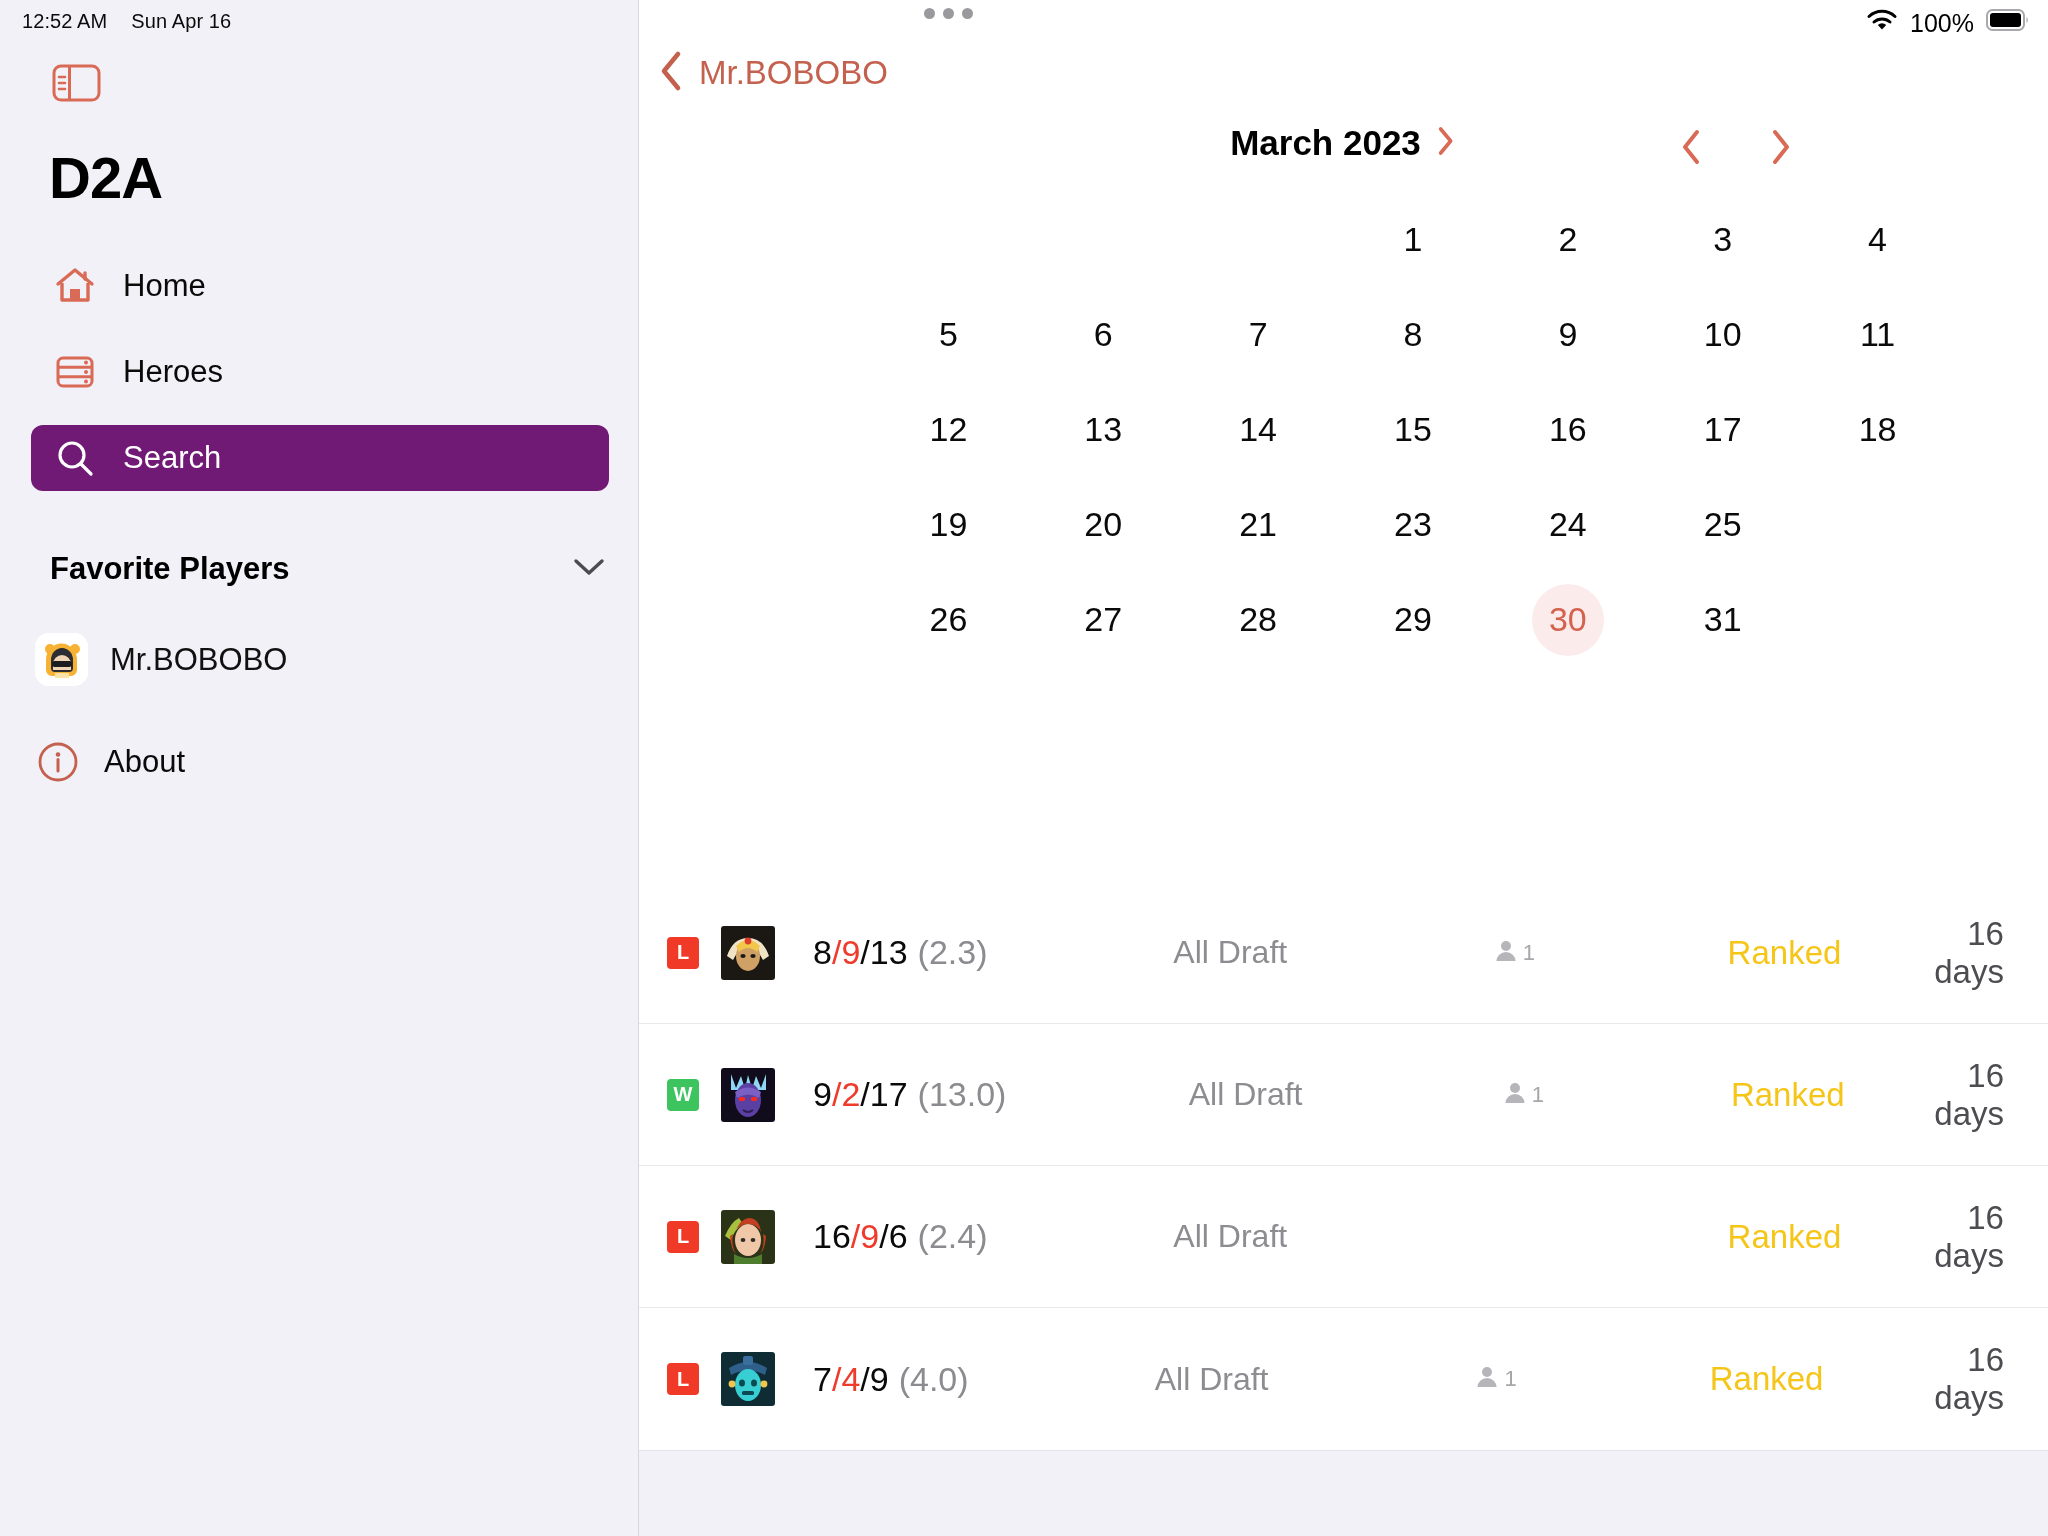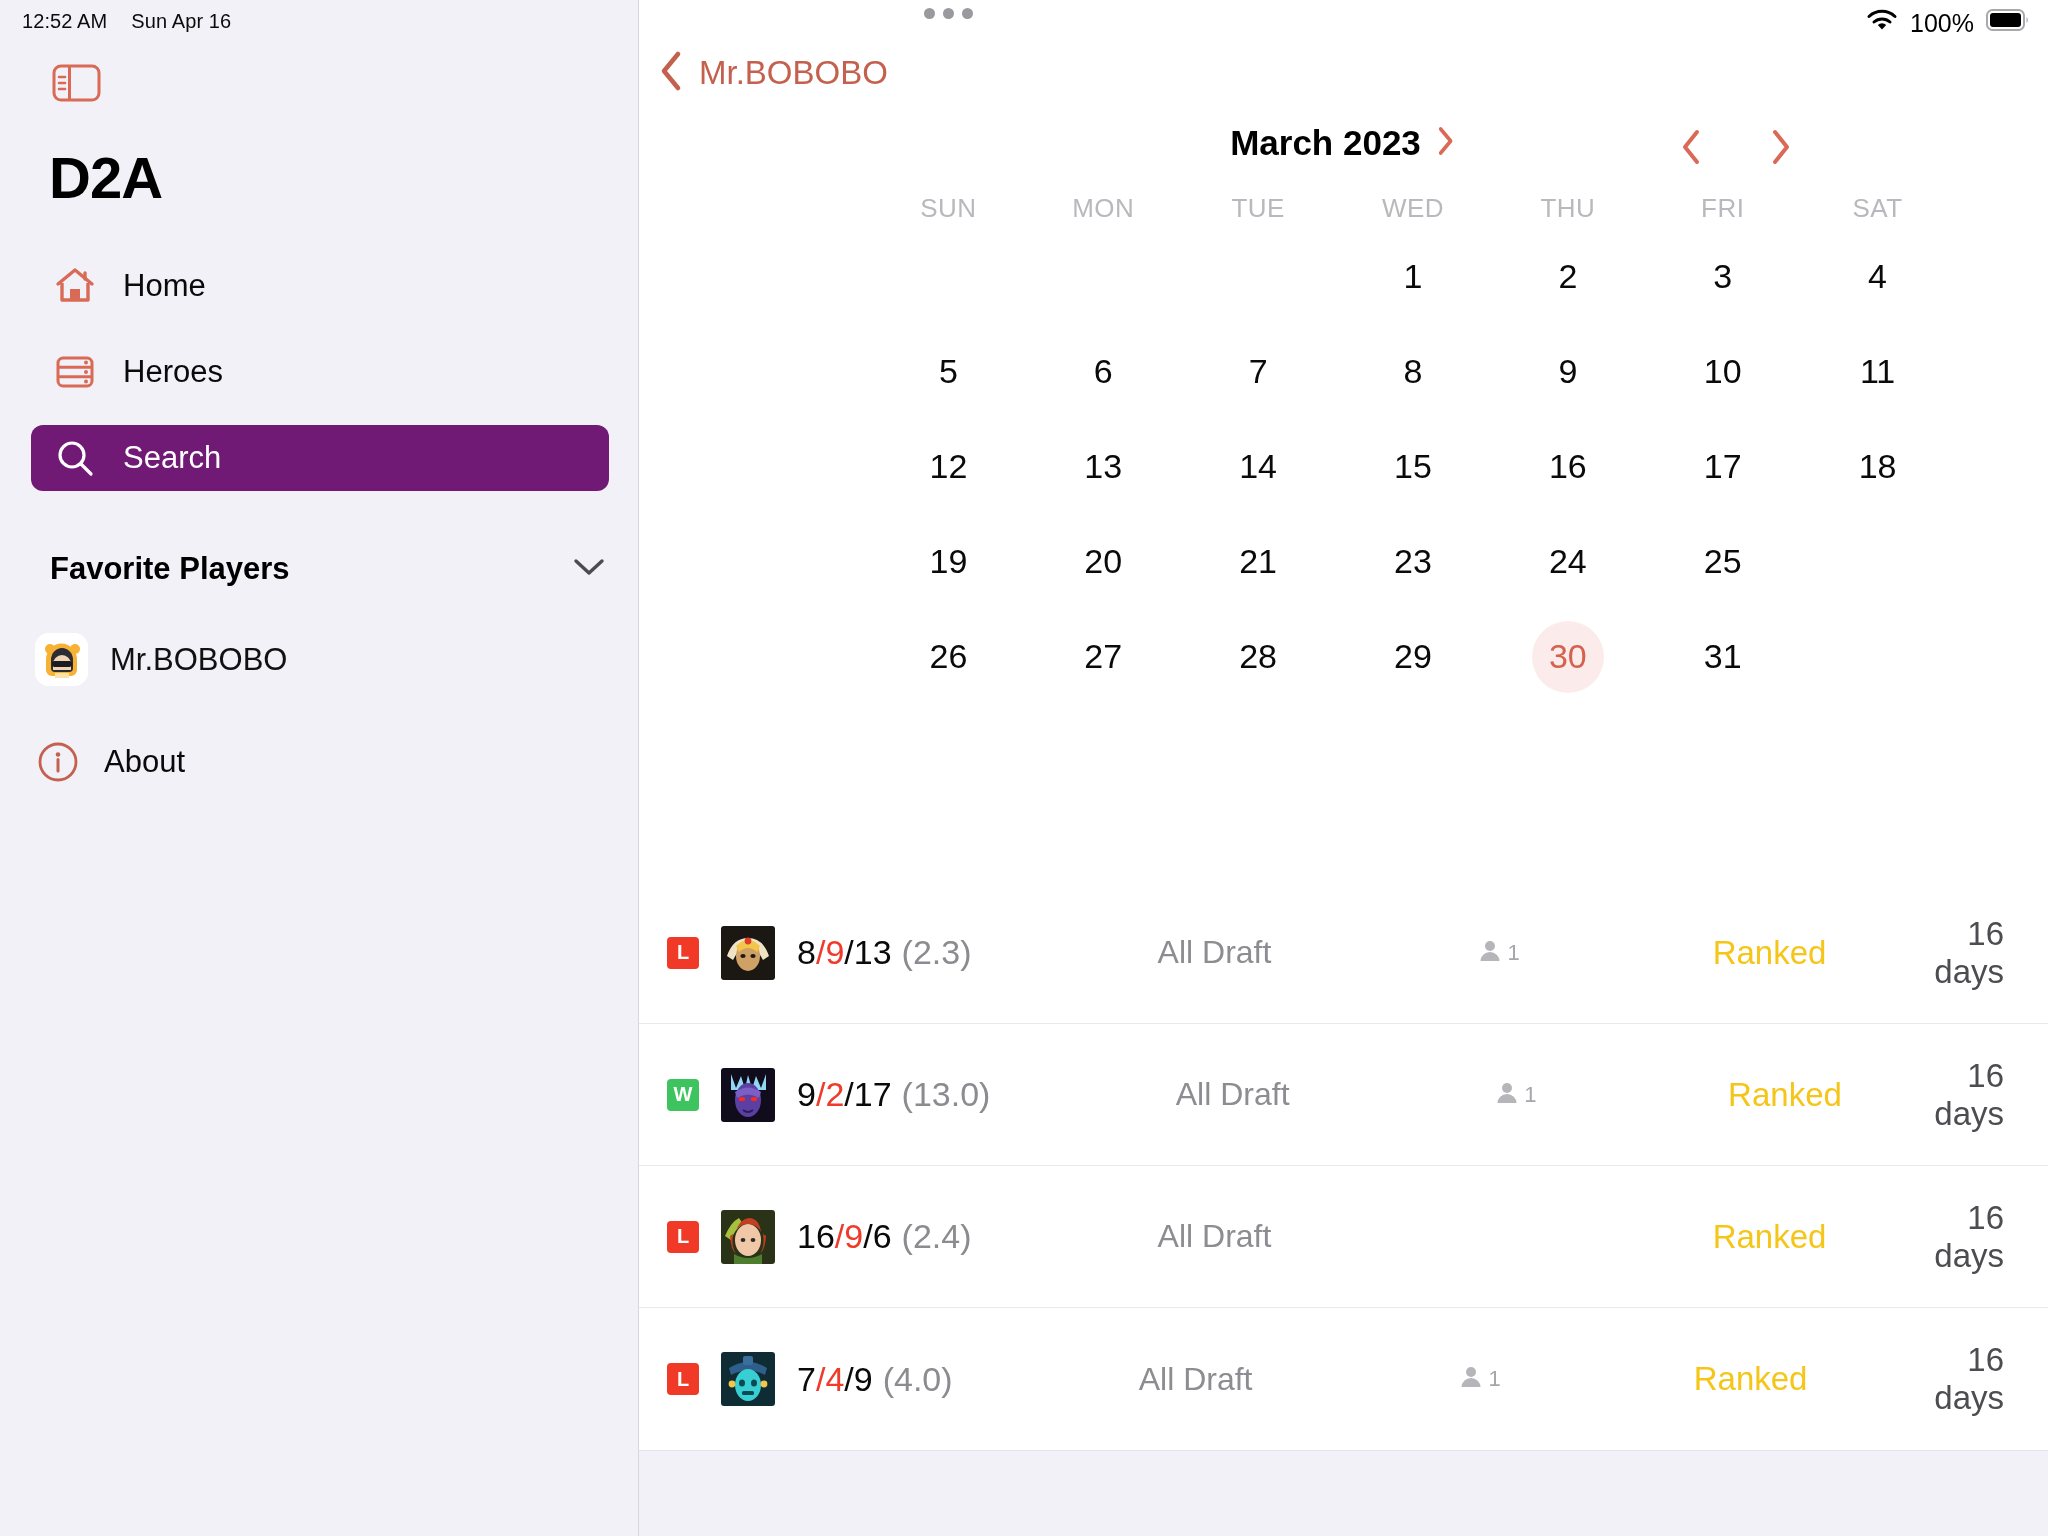--- a/index.html
+++ b/index.html
@@ -143,21 +143,21 @@
     display: flex; align-items: center; justify-content: center;
     flex: 0 0 32px;
   }
   .wl.W { background: #3ec45e; }
   .wl.L { background: #f03a27; }
   .hero-av {
     width: 54px; height: 54px; margin-left: 22px; flex: 0 0 54px;
     border-radius: 3px; overflow: hidden; position: relative;
   }
   .kda {
-    margin-left: 22px; font-size: 34px; color: #0a0a0a; white-space: nowrap;
+    margin-left: 38px; font-size: 34px; color: #0a0a0a; white-space: nowrap;
   }
   .kda .d { color: #ee3b2c; }
   .kda .ratio { color: #8b8b90; }
   .mode { width: 330px; text-align: center; margin-left: 78px; font-size: 32px; color: #8c8c91; }
   .party { width: 240px; display: flex; align-items: center; justify-content: center; gap: 6px; }
   .party .pcount { font-size: 22px; color: #a6a6ab; }
   .lobby { width: 300px; text-align: center; font-size: 33px; color: #f5c518; }
   .ago { flex: 1; text-align: right; padding-right: 26px; font-size: 33px; color: #4c4c51; }
 
   .list-footer {
@@ -324,29 +324,20 @@
             </svg>
           </span>
           <span class="abtn">
             <svg width="26" height="40" viewBox="0 0 26 40">
               <path d="M7 5 L19 20 L7 35" fill="none" stroke="#d96a56" stroke-width="4" stroke-linecap="round" stroke-linejoin="round"></path>
             </svg>
           </span>
         </div>
       </div>
 
-      <div class="weekdays">
-        <div>SUN</div>
-        <div>MON</div>
-        <div>TUE</div>
-        <div>WED</div>
-        <div>THU</div>
-        <div>FRI</div>
-        <div>SAT</div>
-      </div>
 
       <div id="weeks-container">
           <div class="week">
             <div class="day empty">
               <span class="ball"></span>
             </div>
             <div class="day empty">
               <span class="ball"></span>
             </div>
             <div class="day empty">

